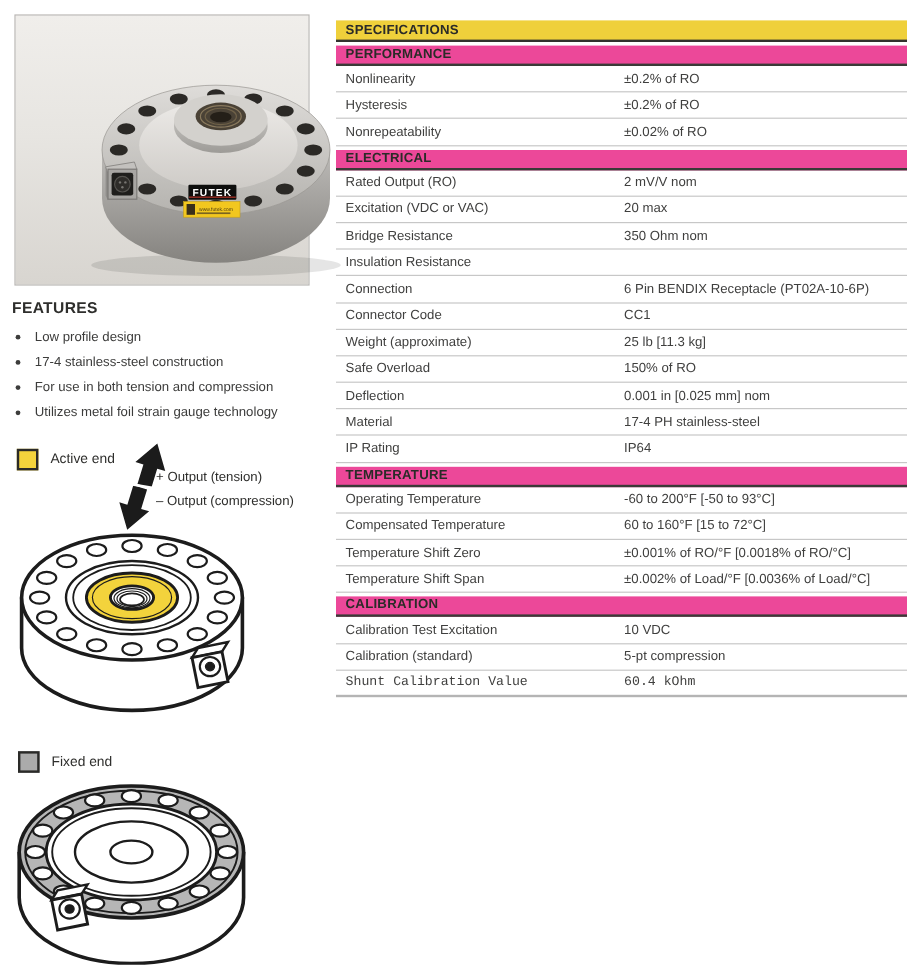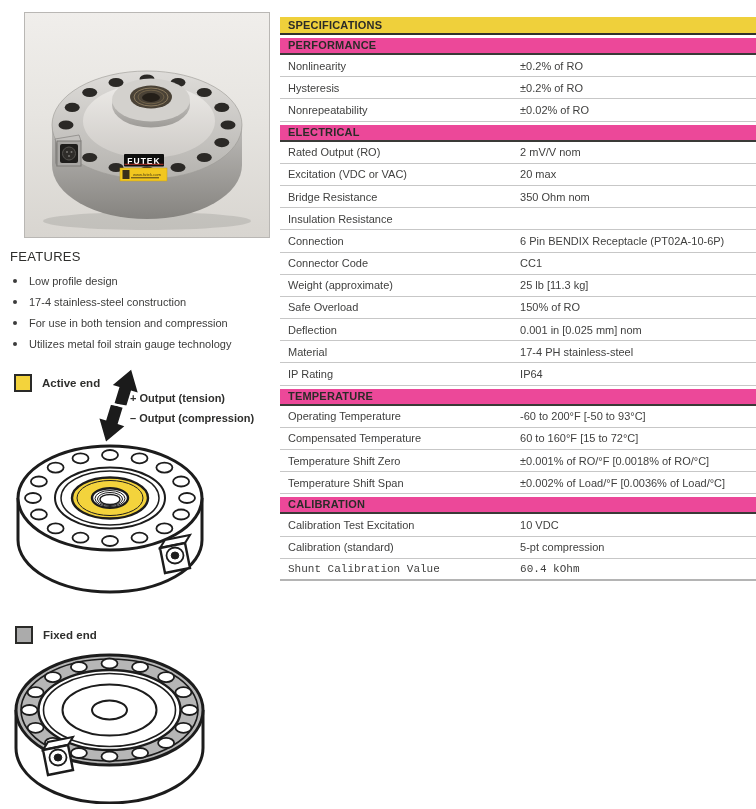--- a/index.html
+++ b/index.html
@@ -6,52 +6,53 @@
   html,body { background:#ffffff; }
   body {
     width:756px; height:809px; position:relative;
     font-family:"Liberation Sans", sans-serif;
     color:#3e3e3d; overflow:hidden;
   }
   .abs { position:absolute; }
 
   
   .photo-frame {
-    left:24px; top:12px; width:246px; height:226px;
+    left:12px; top:12px; width:246px; height:226px;
     border:1px solid #b9b7b4;
     background:linear-gradient(180deg,#f0eeeb 0%,#e7e5e1 45%,#d8d5d0 100%);
+    padding-left:45px;
   }
   .features { left:10px; top:249px; width:248px; }
-  .features h2 { font-size:13px; font-weight:normal; color:#2e2e2c; letter-spacing:.3px; }
+  .features h2 { font-size:13px; font-weight:bold; color:#2e2e2c; letter-spacing:.3px; }
   .features ul { list-style:none; margin-top:11px; }
   .features li {
     position:relative; font-size:11px; color:#3c3c3b;
     padding-left:19px; margin-bottom:9px; line-height:12px;
   }
   .features li::before {
     content:""; position:absolute; left:3px; top:4px;
     width:4px; height:4px; border-radius:50%; background:#3c3c3b;
   }
 
   .legend { display:flex; align-items:center; }
   .legend .swatch {
     width:18px; height:18px; border:2px solid #2a2a28; flex:0 0 18px;
   }
   .swatch-yellow { background:#f3d33c; }
   .swatch-gray   { background:#ababab; }
   .legend .legend-label {
-    margin-left:10px; font-size:11.5px; font-weight:bold; color:#2e2e2c;
+    margin-left:10px; font-size:11.5px; font-weight:normal; color:#2e2e2c;
   }
   .legend-active { left:14px; top:374px; }
   .legend-fixed  { left:15px; top:626px; }
 
   .arrow-svg { left:97px; top:366px; }
   .output-labels { left:130px; top:388px; }
   .output-labels div {
-    font-size:11px; font-weight:bold; color:#2e2e2c; line-height:20px; white-space:nowrap;
+    font-size:11px; font-weight:normal; color:#2e2e2c; line-height:20px; white-space:nowrap;
   }
 
   .active-drawing { left:14px; top:444px; }
   .fixed-drawing  { left:10px; top:652px; }
 
   
   .spec-table { left:280px; top:17px; width:486px; }
   .spec-title {
     height:18px; line-height:16px; background:#efd03b;
     border-bottom:2px solid #32322e;

